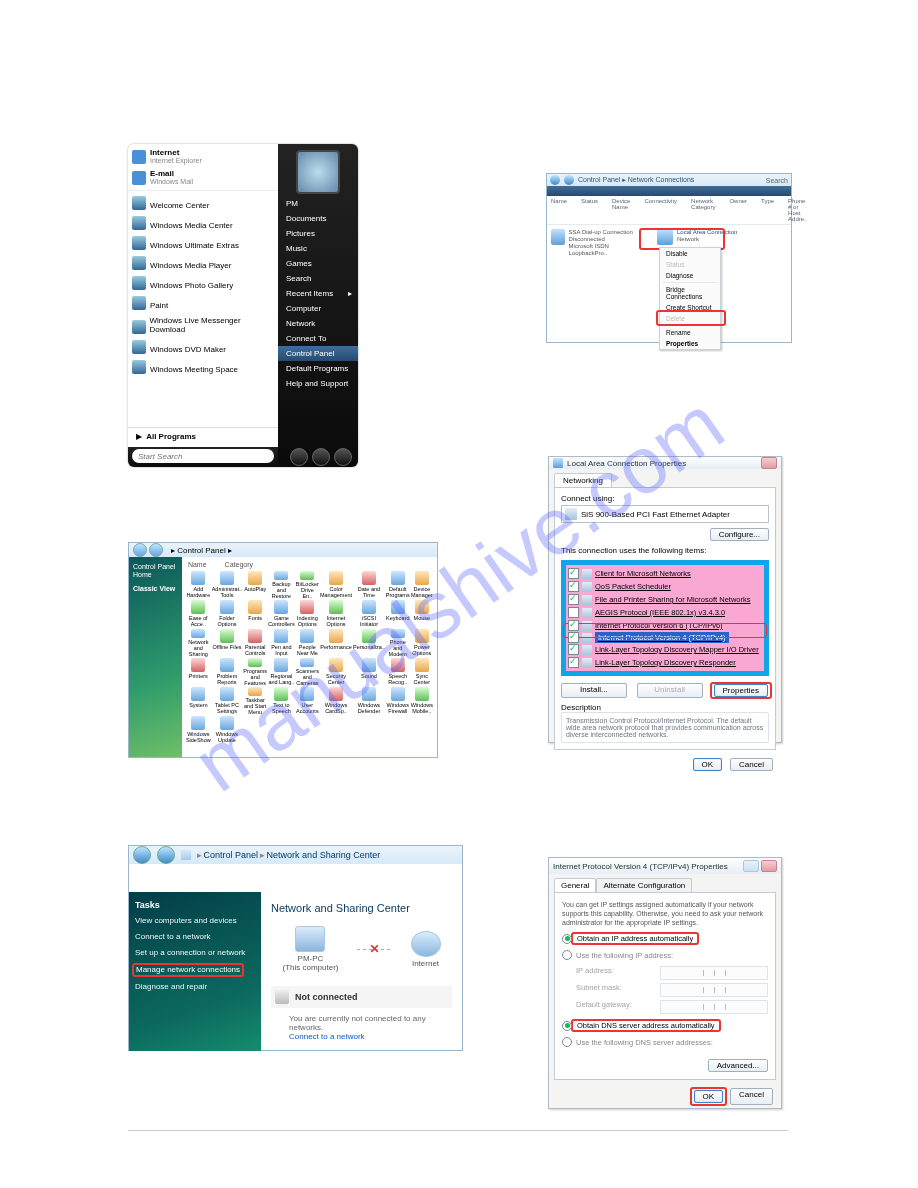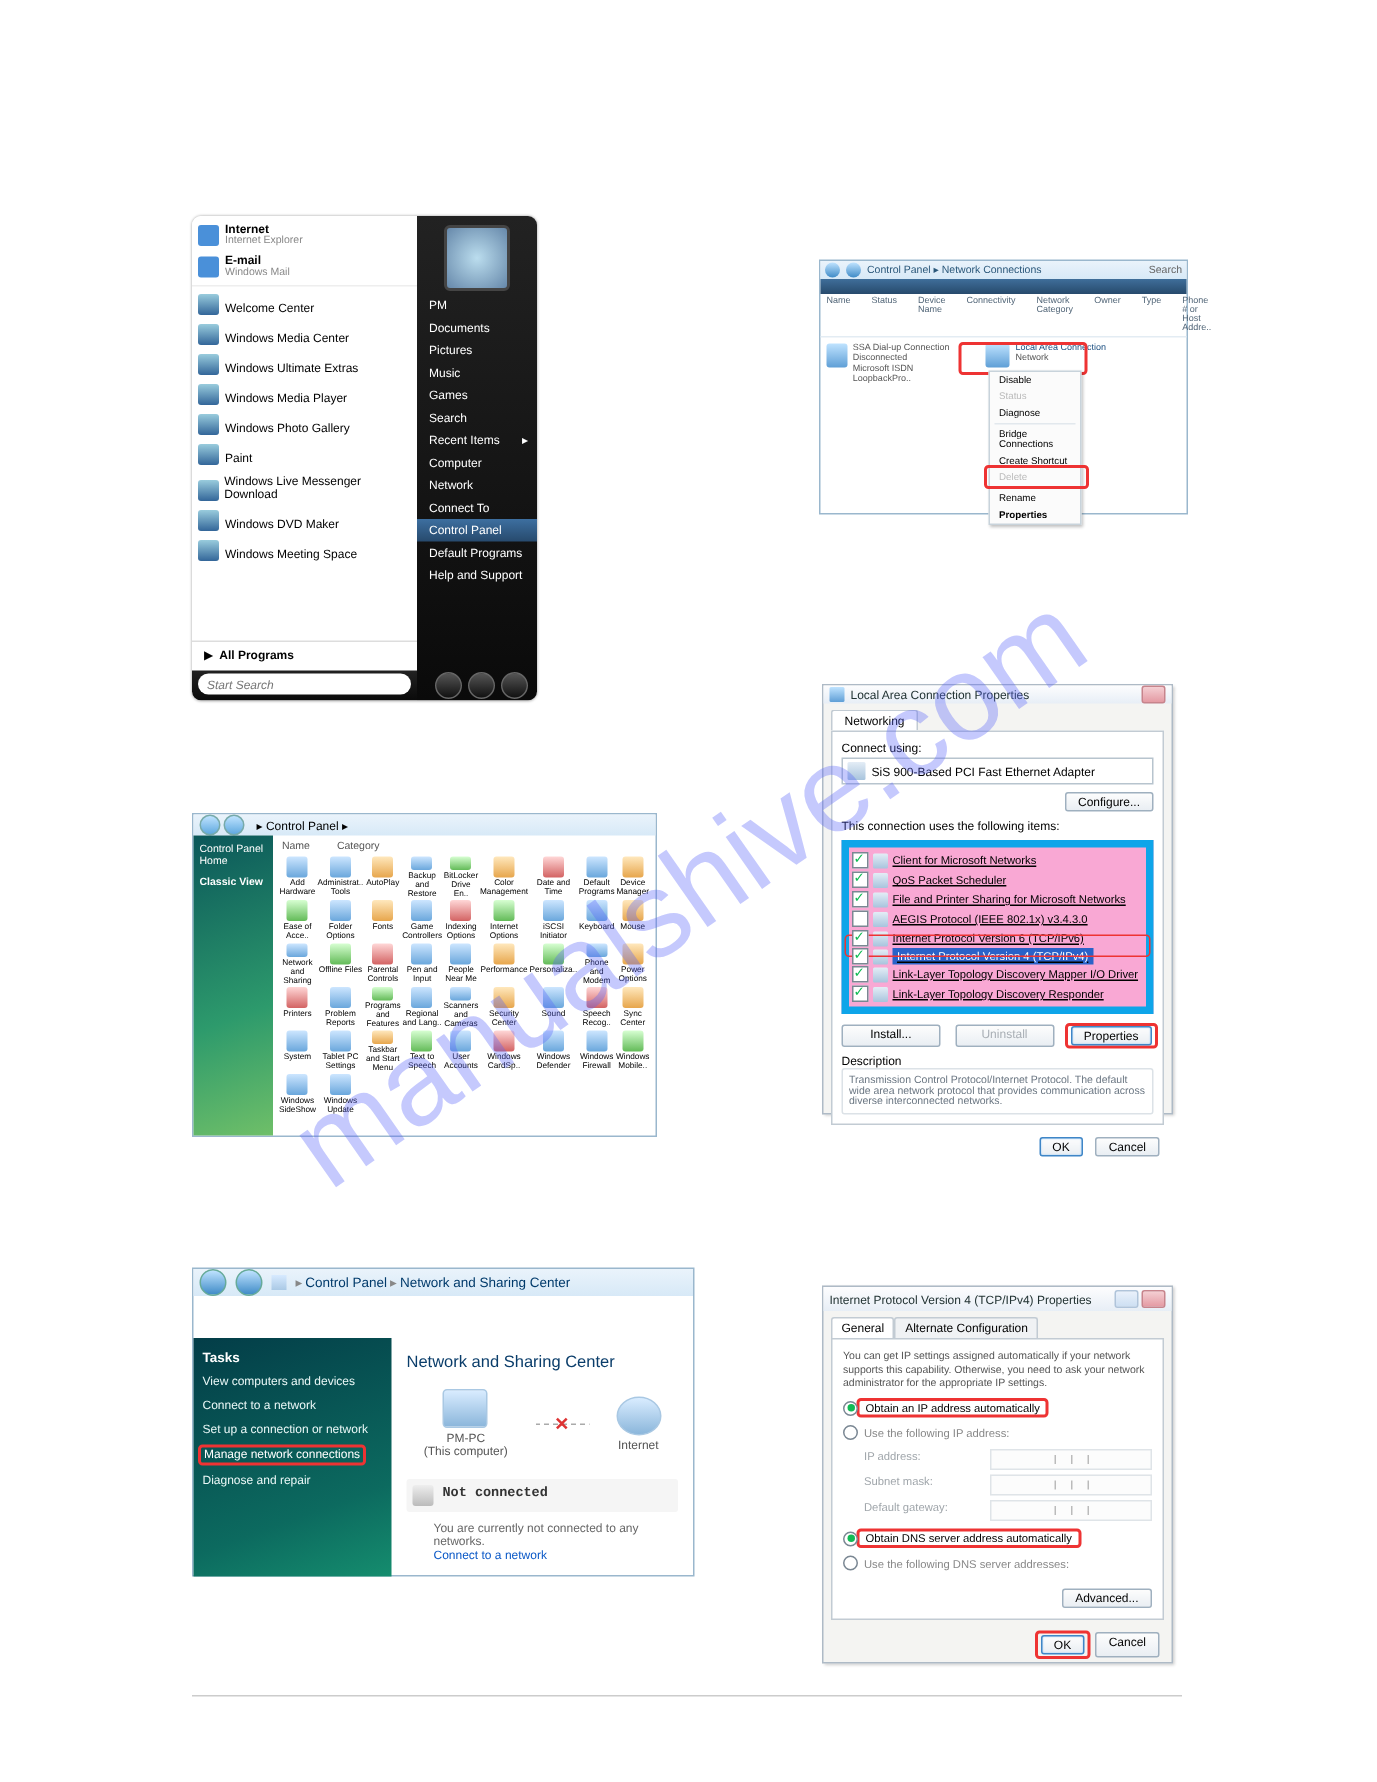--- a/index.html
+++ b/index.html
@@ -106,21 +106,21 @@
   .p3-side .li{margin-bottom:6px;line-height:10px;cursor:pointer;}
   .p3-side .li.hl{color:#fff;text-decoration:underline;}
   .p3-side .redbox{border:2px solid #e33;border-radius:3px;display:inline-block;padding:0 2px;margin:-1px -3px;}
   .p3-main{flex:1;padding:10px;font-size:9px;color:#333;}
   .p3-main .hd{font-size:11px;color:#0a3d6a;margin-bottom:12px;}
   .p3-diagram{display:flex;align-items:center;justify-content:center;gap:18px;margin:8px 0 4px;}
   .p3-diagram .node{display:flex;flex-direction:column;align-items:center;font-size:8px;color:#555;}
   .p3-diagram .ic{width:28px;height:24px;background:linear-gradient(#d9ecff,#8bb6db);border:1px solid #a9c8e3;border-radius:3px;margin-bottom:2px;}
   .p3-diagram .dash{flex:0 0 36px;height:1px;background:repeating-linear-gradient(90deg,#aaa 0 3px,transparent 3px 6px);position:relative;}
   .p3-diagram .dash .x{position:absolute;left:50%;top:50%;transform:translate(-50%,-50%);color:#d33;font-weight:bold;font-size:12px;}
-  .p3-notconn{display:flex;align-items:flex-start;gap:6px;margin-top:14px;padding:4px;background:#f5f5f5;border-radius:2px;font-family:Liberation Mono, monospace;}
+  .p3-notconn{display:flex;align-items:center;gap:6px;margin-top:14px;padding:4px;background:#f5f5f5;border-radius:2px;}
   .p3-notconn .ic{width:14px;height:14px;background:linear-gradient(#eee,#bbb);border-radius:2px;}
   .p3-notes{font-size:8px;color:#666;margin-top:6px;margin-left:18px;}
   .p3-notes .lk{color:#0a58c7;cursor:pointer;}
 
   
   .panel4 {
     position: absolute;
     left:546px; top:173px;
     width:244px; height:168px;
     border:1px solid #9ab7cd;

